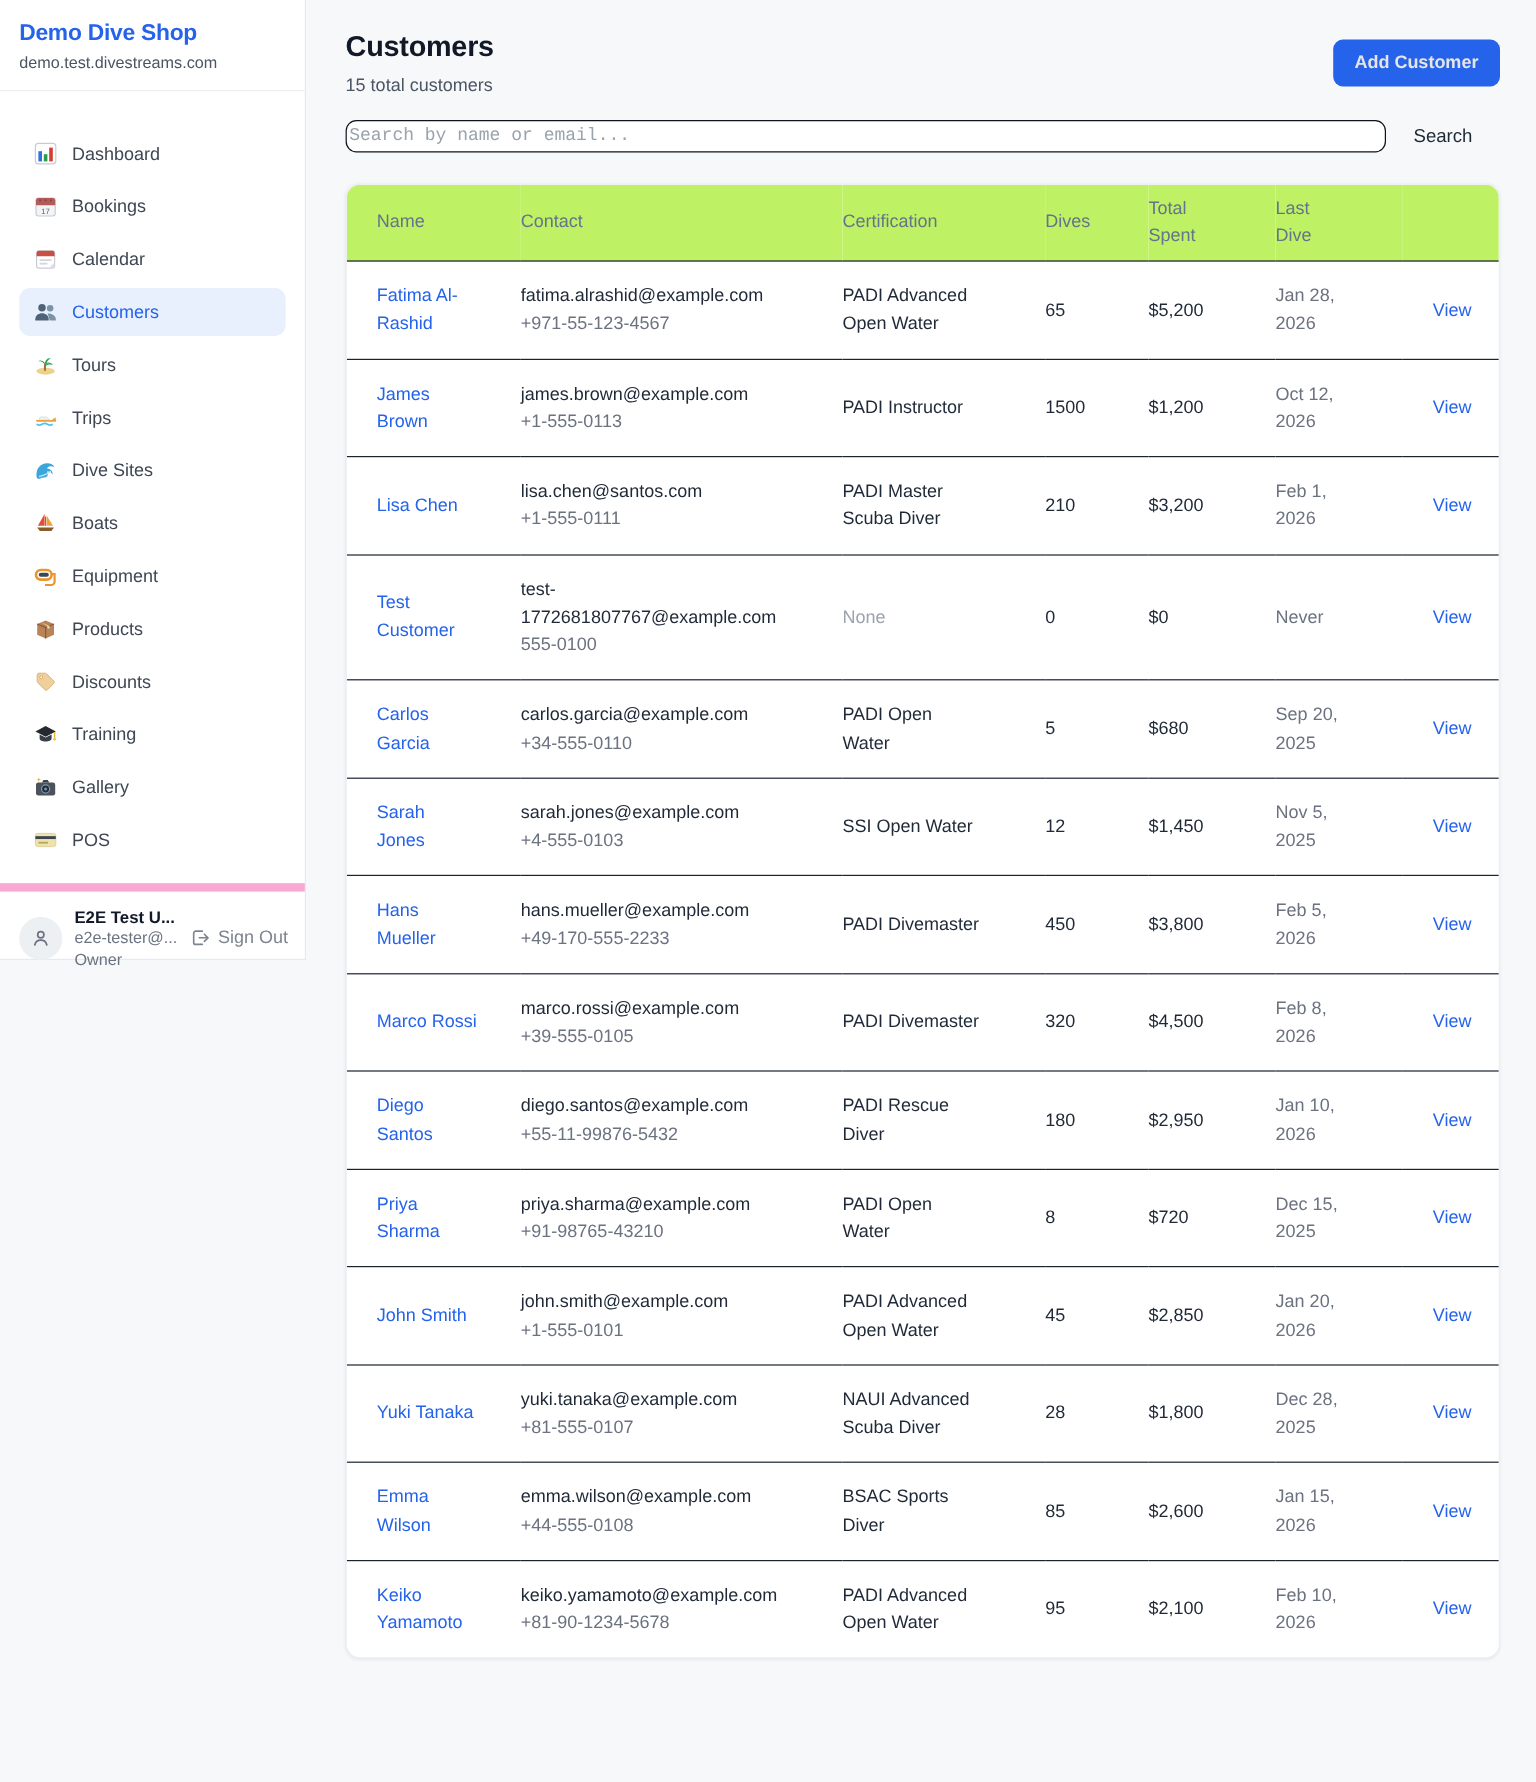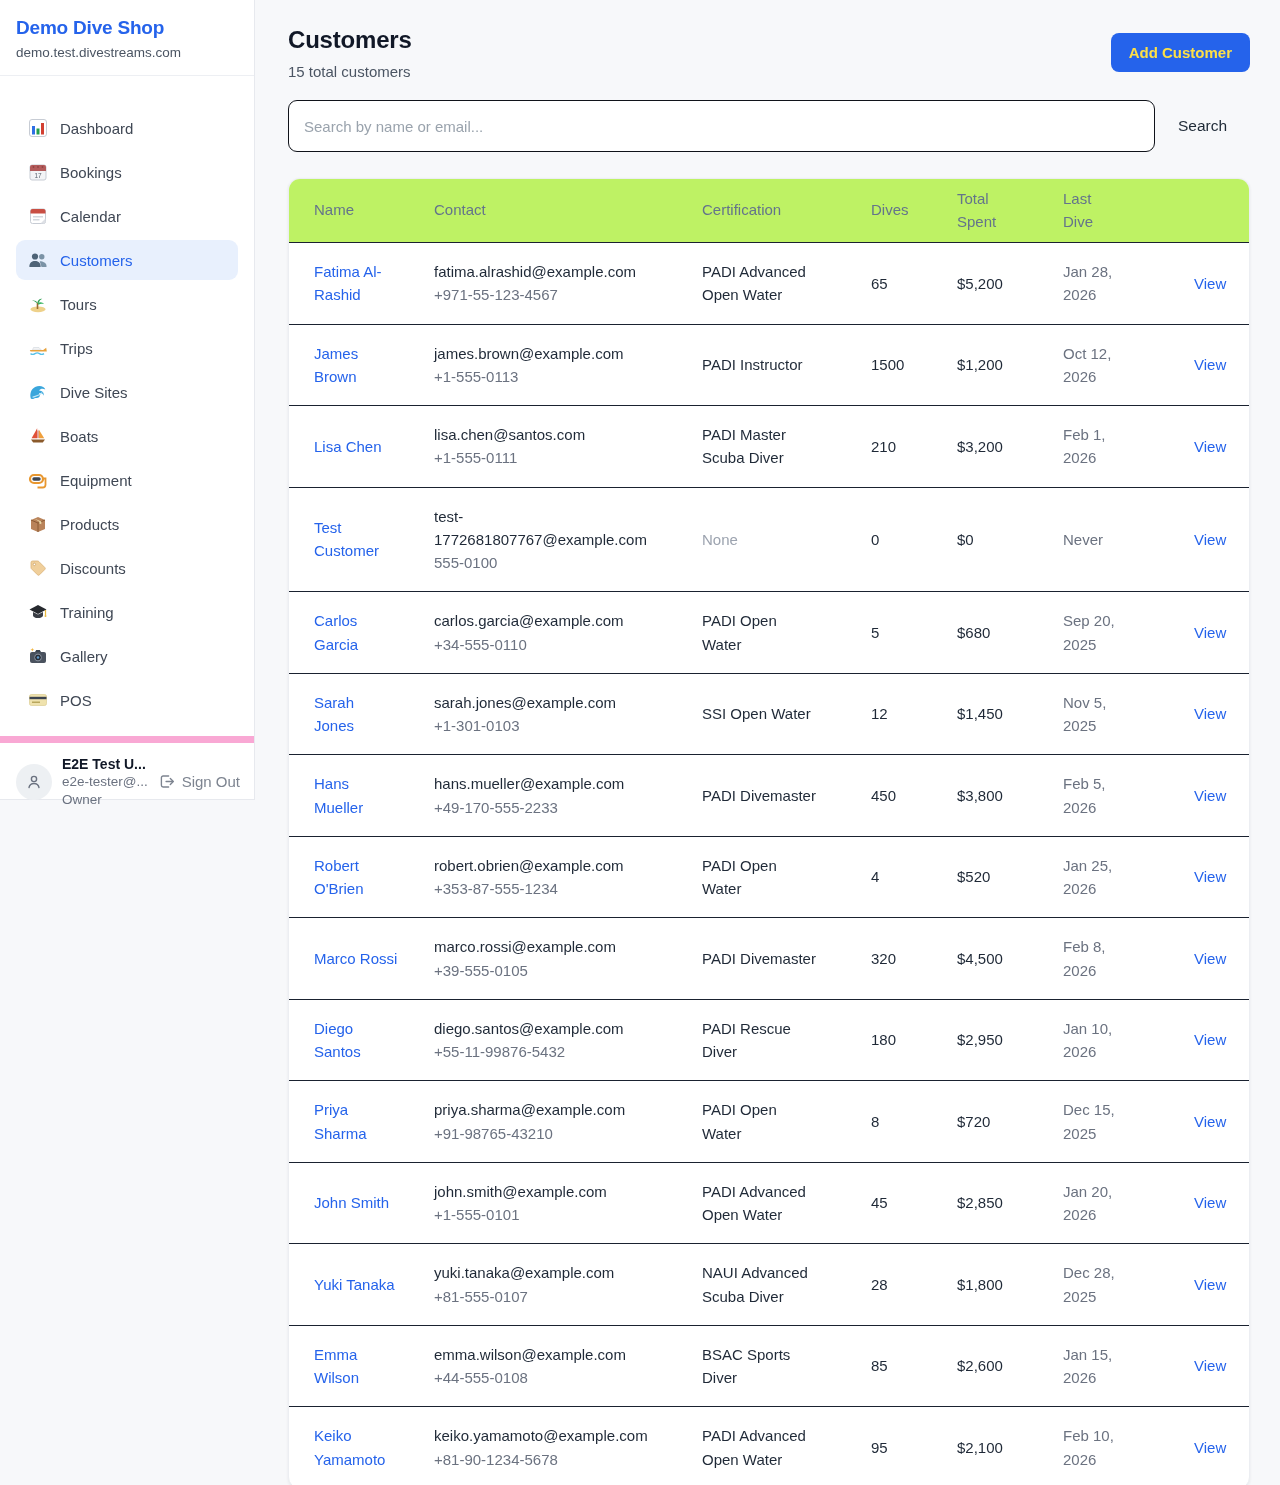--- a/index.html
+++ b/index.html
@@ -55,34 +55,34 @@
     font-family: "Liberation Sans", sans-serif;
   }
 
   
   .main { margin-left: 255px; padding: 26px 30px 0 33px; }
   .topbar { display: flex; justify-content: space-between; align-items: flex-start; margin-bottom: 20px; }
   .page-title { font-size: 24px; font-weight: 700; color: #111827; letter-spacing: -0.2px; }
   .page-subtitle { margin-top: 9px; font-size: 15px; color: #4b5563; }
   .add-btn {
     margin-top: 7px;
-    background: #2563eb; color: #fde047;
+    background: #2563eb; color: #e5e5e5;
     font-size: 15px; font-weight: 600;
     border: none; border-radius: 8px;
     padding: 11px 18px; cursor: pointer;
     font-family: "Liberation Sans", sans-serif;
   }
 
   .search-row { display: flex; align-items: center; margin-bottom: 26px; }
   .search-input {
-    flex: 1; height: 52px;
+    flex: 1; height: 27px;
     border: 1.5px solid #10131a; border-radius: 9px;
-    background: #ffffff; padding: 0 15px;
+    background: #ffffff; padding: 0 2px;
     font-size: 15px; color: #111827;
-    font-family: Liberation Sans, sans-serif;
+    font-family: Liberation Mono, monospace;
     outline: none;
   }
   .search-input::placeholder { color: #9aa3ad; }
   .search-btn {
     width: 95px; text-align: center;
     background: none; border: none; cursor: pointer;
     font-size: 15.5px; color: #1e2936;
     font-family: "Liberation Sans", sans-serif;
   }
 
@@ -413,53 +413,41 @@
             <td class="c-cert">PADI Open Water</td>
             <td class="c-dives">5</td>
             <td class="c-spent">$680</td>
             <td class="c-last">Sep 20, 2025</td>
             <td class="c-view"><a class="view-link">View</a></td>
           </tr>
           <tr>
             <td class="c-name"><a class="name-link">Sarah Jones</a></td>
             <td class="c-contact">
               <div class="email-line">sarah.jones@example.com</div>
-              <div class="phone-line">+1-301-0103</div>
+              <div class="phone-line">+4-555-0103</div>
             </td>
             <td class="c-cert">SSI Open Water</td>
             <td class="c-dives">12</td>
             <td class="c-spent">$1,450</td>
             <td class="c-last">Nov 5, 2025</td>
             <td class="c-view"><a class="view-link">View</a></td>
           </tr>
           <tr>
             <td class="c-name"><a class="name-link">Hans Mueller</a></td>
             <td class="c-contact">
               <div class="email-line">hans.mueller@example.com</div>
               <div class="phone-line">+49-170-555-2233</div>
             </td>
             <td class="c-cert">PADI Divemaster</td>
             <td class="c-dives">450</td>
             <td class="c-spent">$3,800</td>
             <td class="c-last">Feb 5, 2026</td>
             <td class="c-view"><a class="view-link">View</a></td>
           </tr>
           <tr>
-            <td class="c-name"><a class="name-link">Robert O'Brien</a></td>
-            <td class="c-contact">
-              <div class="email-line">robert.obrien@example.com</div>
-              <div class="phone-line">+353-87-555-1234</div>
-            </td>
-            <td class="c-cert">PADI Open Water</td>
-            <td class="c-dives">4</td>
-            <td class="c-spent">$520</td>
-            <td class="c-last">Jan 25, 2026</td>
-            <td class="c-view"><a class="view-link">View</a></td>
-          </tr>
-          <tr>
             <td class="c-name"><a class="name-link">Marco Rossi</a></td>
             <td class="c-contact">
               <div class="email-line">marco.rossi@example.com</div>
               <div class="phone-line">+39-555-0105</div>
             </td>
             <td class="c-cert">PADI Divemaster</td>
             <td class="c-dives">320</td>
             <td class="c-spent">$4,500</td>
             <td class="c-last">Feb 8, 2026</td>
             <td class="c-view"><a class="view-link">View</a></td>

